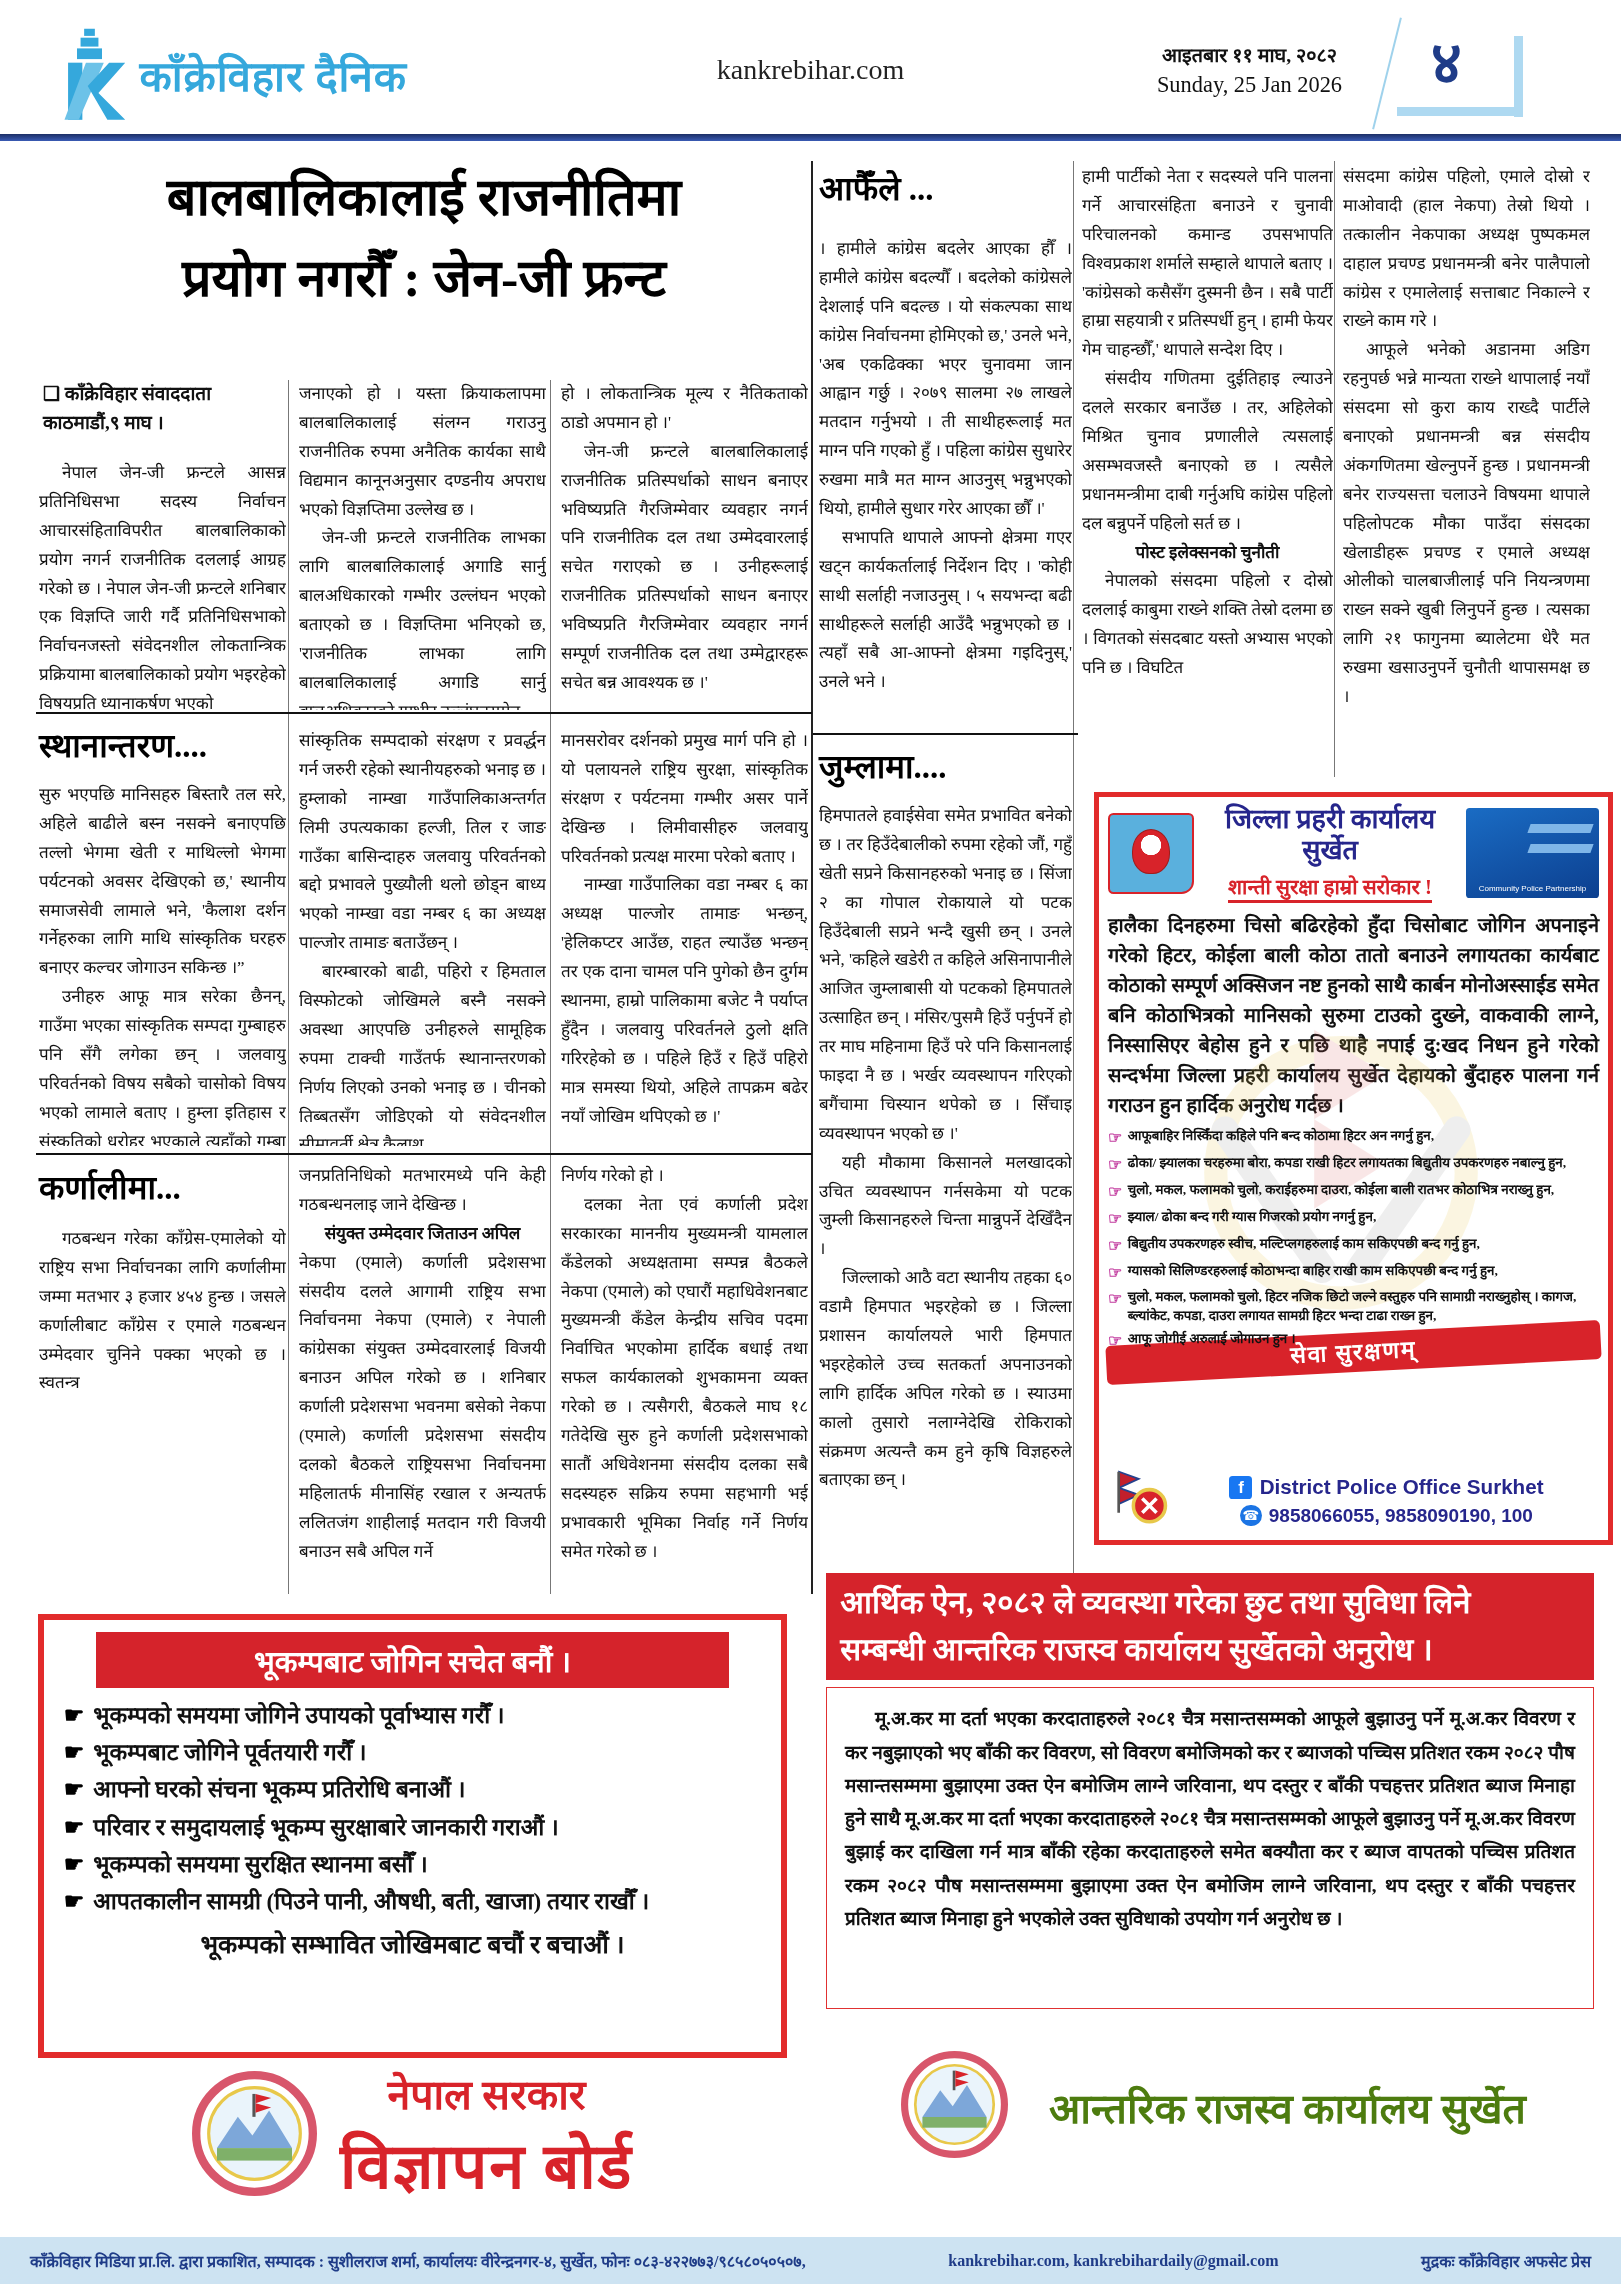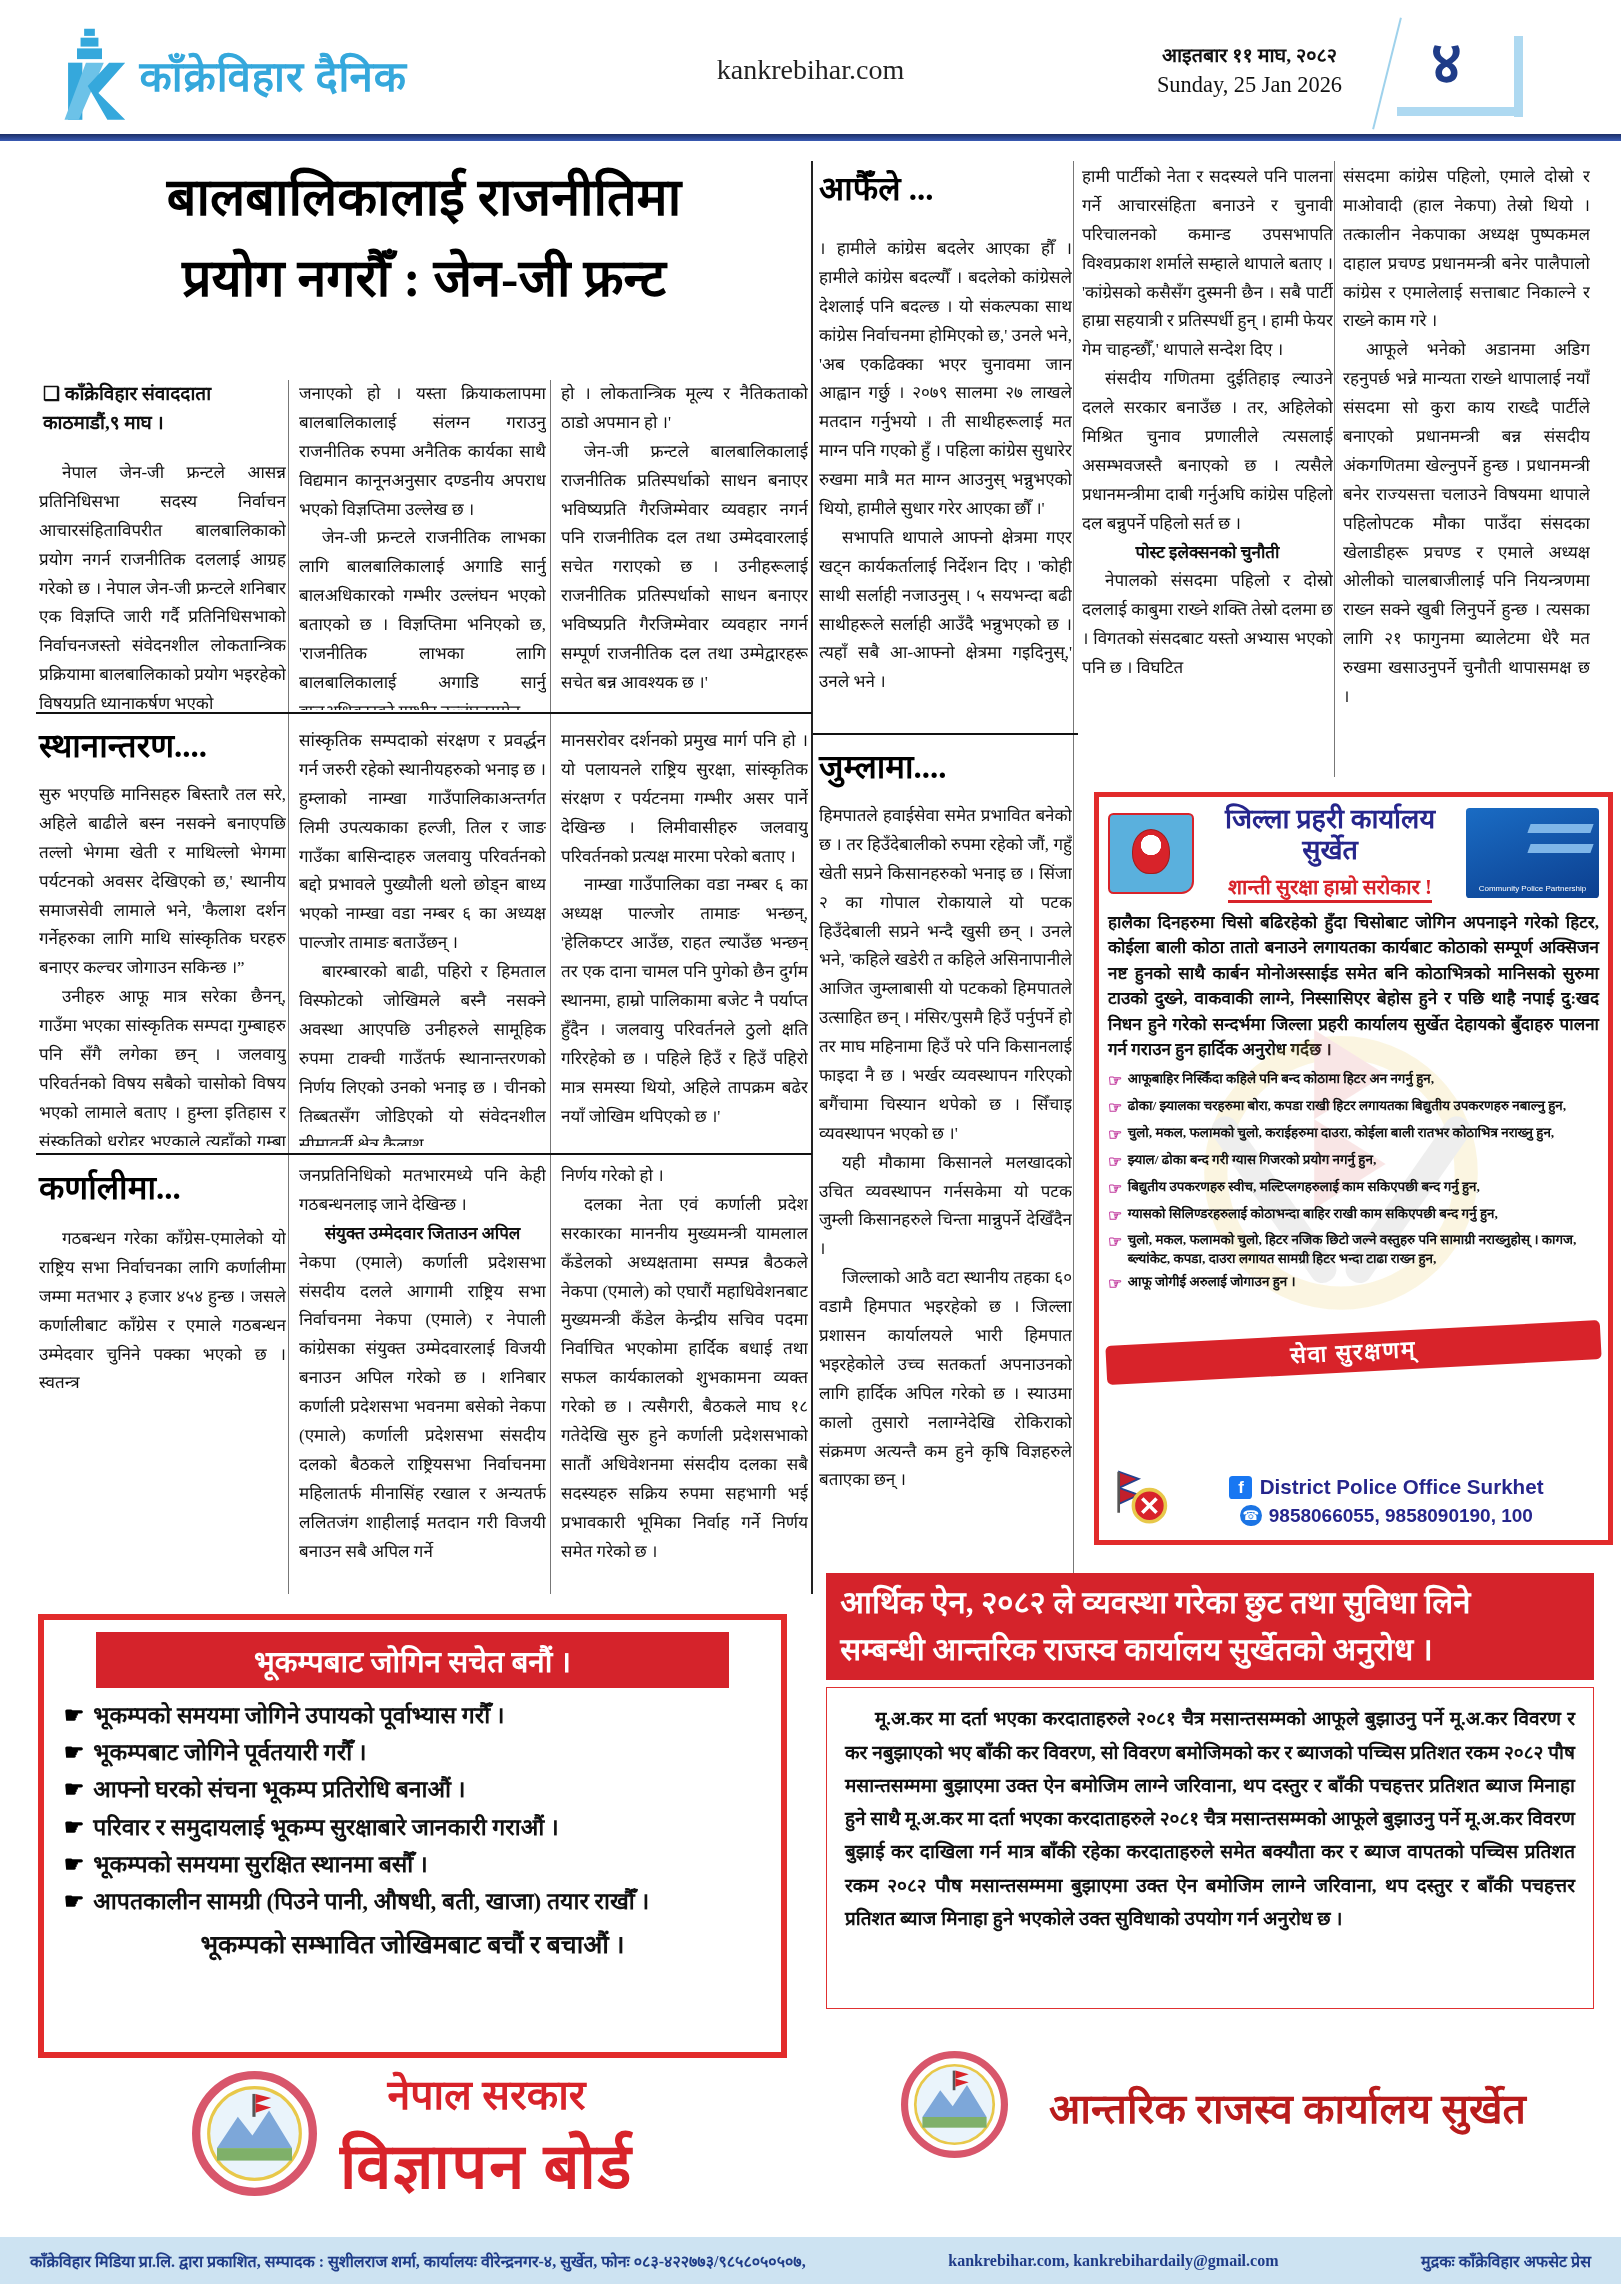--- a/index.html
+++ b/index.html
@@ -42,21 +42,21 @@
   .pol-titles{flex:1;text-align:center;}
   .pol-title{font-size:27px;font-weight:900;color:#26268c;line-height:1.15;}
   .pol-sub{display:inline-block;font-size:20.6px;font-weight:bold;color:#d8232a;border-bottom:3.6px solid #d8232a;
            margin-top:5.4px;padding-bottom:0;}
   .pol-banner{width:133px;height:90px;flex:none;background:linear-gradient(160deg,#1a6cc4,#0c3f8f);
            border-radius:3.6px;position:relative;overflow:hidden;}
   .pol-banner .cap{position:absolute;left:0;right:0;bottom:5.4px;color:#fff;font-family:"Liberation Sans",sans-serif;
            font-size:8px;text-align:center;}
   .pol-banner .rib1,.pol-banner .rib2{position:absolute;background:#7fb6e8;height:9px;width:63px;right:7.2px;transform:skewX(-20deg);}
   .pol-banner .rib1{top:16px;} .pol-banner .rib2{top:36px;}
-  .pol-body{margin-top:7.2px;font-size:17px;font-weight:bold;text-align:justify;line-height:1.5;}
+  .pol-body{margin-top:7.2px;font-size:20px;font-weight:bold;text-align:justify;line-height:1.5;}
   .pol-bullets{list-style:none;margin:7.2px 0 0;padding:0;position:relative;z-index:2;}
   .pol-bullets li{display:flex;gap:5.4px;font-size:13.4px;font-weight:bold;line-height:1.4;margin-top:4.5px;}
   .pol-bullets .hand{color:#c23a9e;flex:none;font-size:16px;}
   .pol-watermark{position:absolute;left:81px;top:197px;width:322px;height:322px;opacity:.16;z-index:1;}
   .ribbon{position:absolute;left:7.2px;right:7.2px;top:536px;height:39px;background:#d8232a;transform:rotate(-3deg);
           color:#fff;font-size:23px;font-weight:900;text-align:center;line-height:39px;z-index:1;
           border-radius:5.4px;letter-spacing:1.8px;}
   .pol-foot{position:absolute;left:12.5px;right:12.5px;bottom:9px;display:flex;align-items:center;gap:9px;z-index:2;background:rgba(255,255,255,.85);}
   .pol-foot-text{flex:1;}
   .fb-row{display:flex;align-items:center;gap:7.2px;justify-content:center;}
@@ -66,21 +66,21 @@
   .ph-row{display:flex;align-items:center;gap:7.2px;justify-content:center;margin-top:5.4px;}
   .ph-ic{width:21.5px;height:21.5px;border-radius:50%;background:#1b74e4;color:#fff;font-size:13.4px;line-height:21.5px;text-align:center;}
   .ph-nums{font-family:"Liberation Sans",sans-serif;font-size:19px;font-weight:bold;color:#26268c;}
   
   .tax-title{left:826px;top:1573px;width:768px;background:#d5232b;color:#fff;font-size:31px;font-weight:bold;
              line-height:1.5;padding:7.2px 14.3px;box-sizing:border-box;}
   .tax-body{left:826px;top:1687px;width:768px;height:322px;border:1.8px solid #e03131;box-sizing:border-box;
             padding:14.3px 18px;font-size:19px;font-weight:600;line-height:1.75;text-align:justify;overflow:hidden;}
   .tax-body p{margin:0;text-indent:30px;}
   .tax-org{left:833px;top:2051px;width:761px;display:flex;align-items:center;justify-content:center;gap:18px;}
-  .tax-org-name{font-size:41px;font-weight:900;color:#b91c1c;margin-left:23px;}
+  .tax-org-name{font-size:41px;font-weight:900;color:#4d7c0f;margin-left:23px;}
   
   .quake{left:38px;top:1614px;width:749px;height:444px;border:6.3px solid #e22b2b;box-sizing:border-box;
          padding:10.7px 19.7px;overflow:hidden;}
   .quake-title{background:#d5232b;color:#fff;font-size:29.6px;font-weight:bold;text-align:center;
                margin:1.8px 32px 9px;padding:7.2px 3.6px;}
   .quake-list{list-style:none;margin:0;padding:0;}
   .quake-list li{display:flex;gap:9px;font-size:23px;font-weight:600;line-height:1.62;}
   .quake-list .hand{flex:none;font-size:23px;color:#000;}
   .quake-foot{font-size:25px;font-weight:900;text-align:center;margin-top:5.4px;}
   

